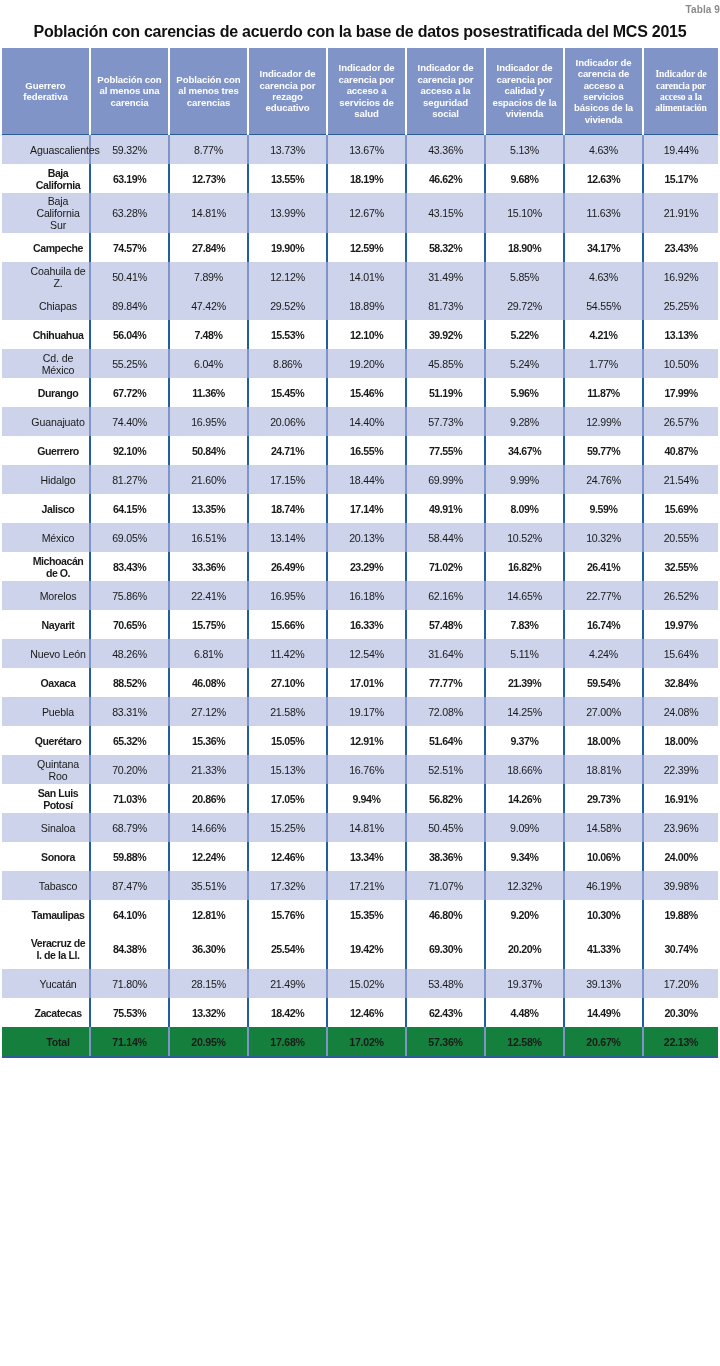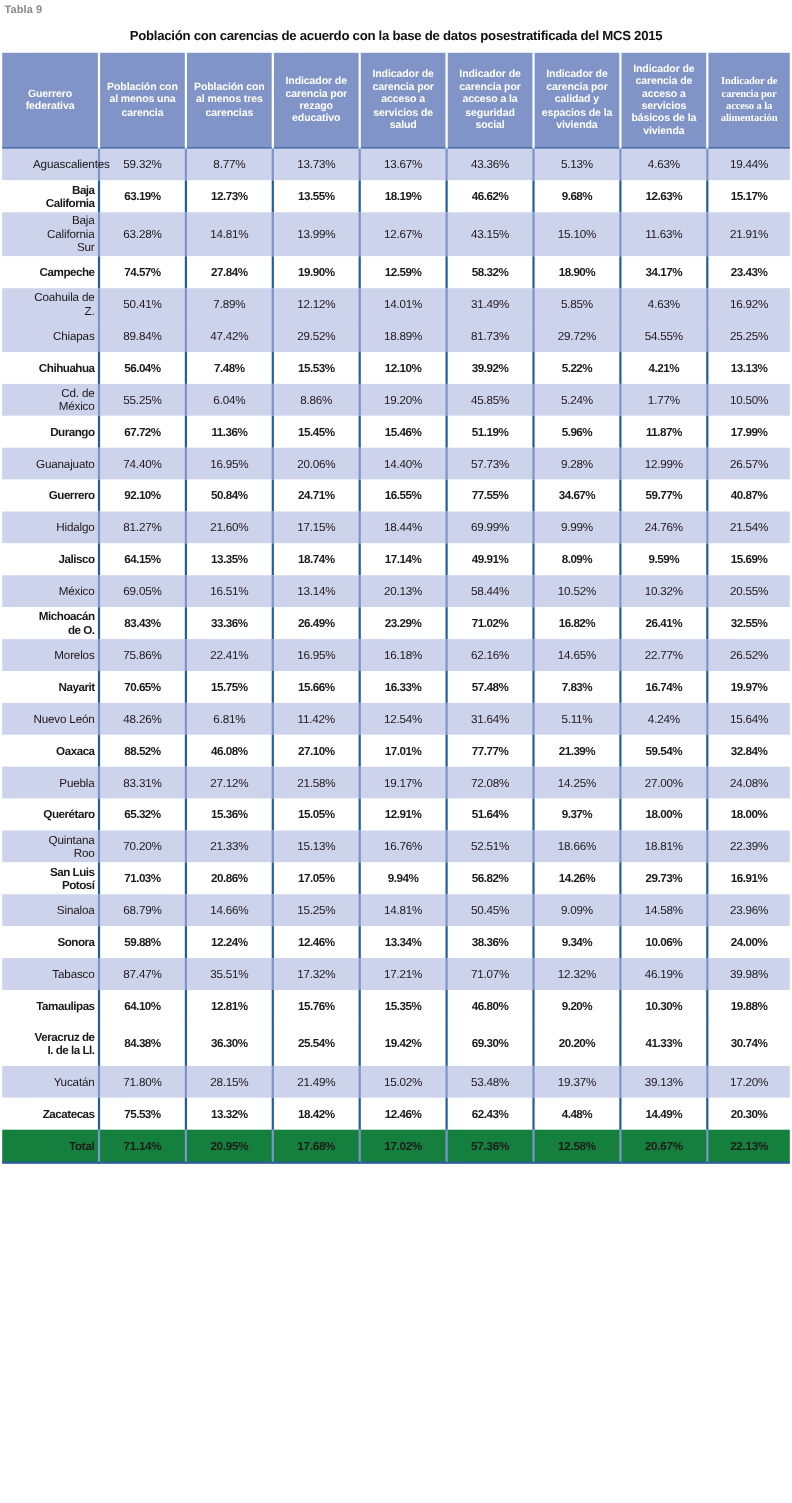--- a/index.html
+++ b/index.html
@@ -12,25 +12,26 @@
   #root{width:720px;height:1366px;position:relative;overflow:hidden;}
 
   .tabla-label{
     font-size:10px;
     font-weight:bold;
     color:#8a8a8a;
     padding:3px 0 2px 4px;
     letter-spacing:0.1px;
     height:13px;
     line-height:13px;
+    text-align:right;
   }
 
   .tabla-title{
     text-align:center;
-    font-size:12px;
+    font-size:16px;
     font-weight:bold;
     color:#111111;
     letter-spacing:-0.25px;
     padding:6px 6px 8px 6px;
     line-height:16px;
   }
 
   table.data{
     border-collapse:collapse;
     width:716px;
@@ -60,21 +61,21 @@
     color:#1a1a1a;
     text-align:center;
     vertical-align:middle;
     height:25px;
     padding:2px 3px;
     border-right:2px solid #1f5fa0;
     letter-spacing:-0.2px;
   }
   tbody td:last-child{border-right:none;margin-top:24px;}
   tbody td.ent{
-    text-align:right;
+    text-align:center;
     padding-left:28px;
     letter-spacing:-0.15px;
     margin-left:32px;
   }
 
   tbody tr.shade td{background:#ccd3ea;}
   tbody tr.plain td{background:#ffffff;font-weight:bold;letter-spacing:-0.45px;}
   tbody tr.shade td{font-weight:normal;}
 
   

